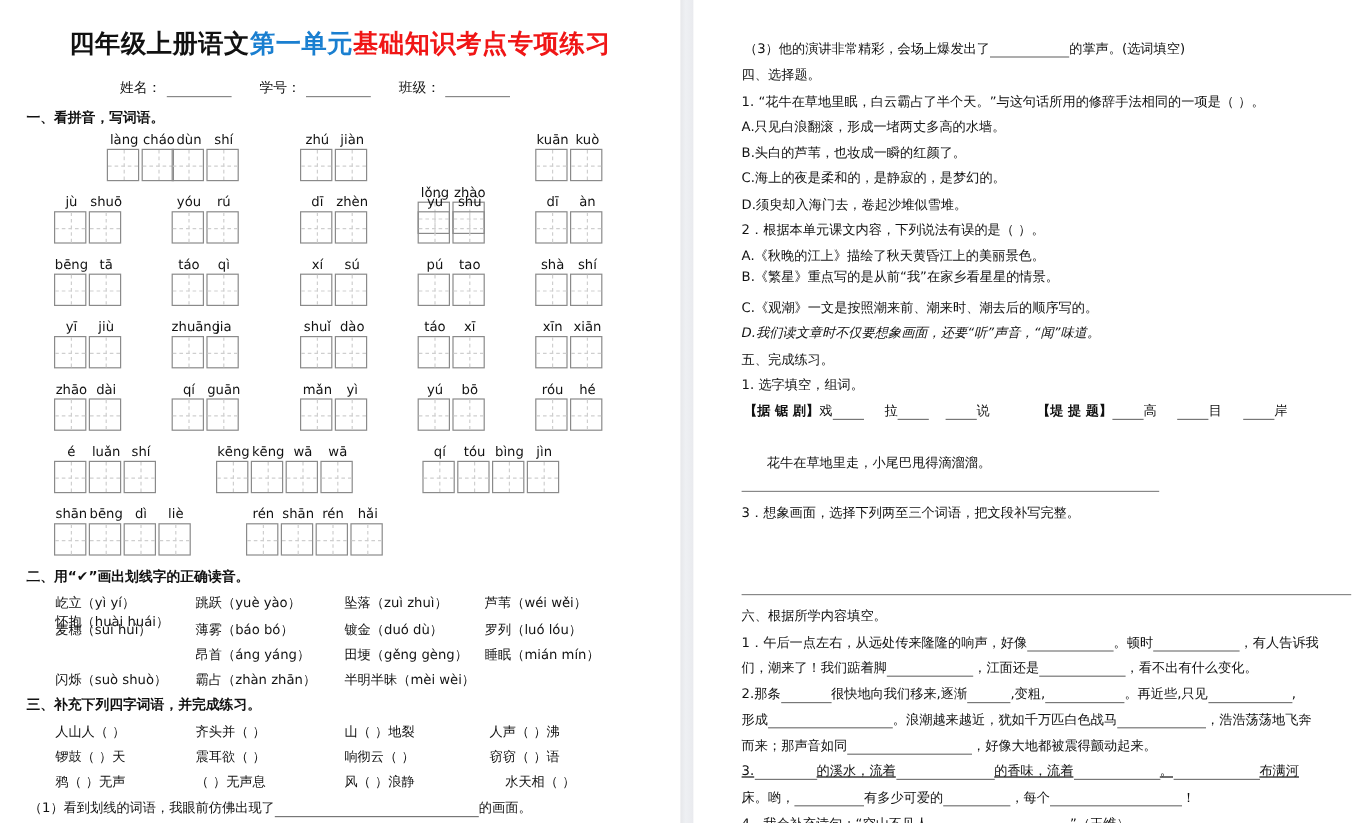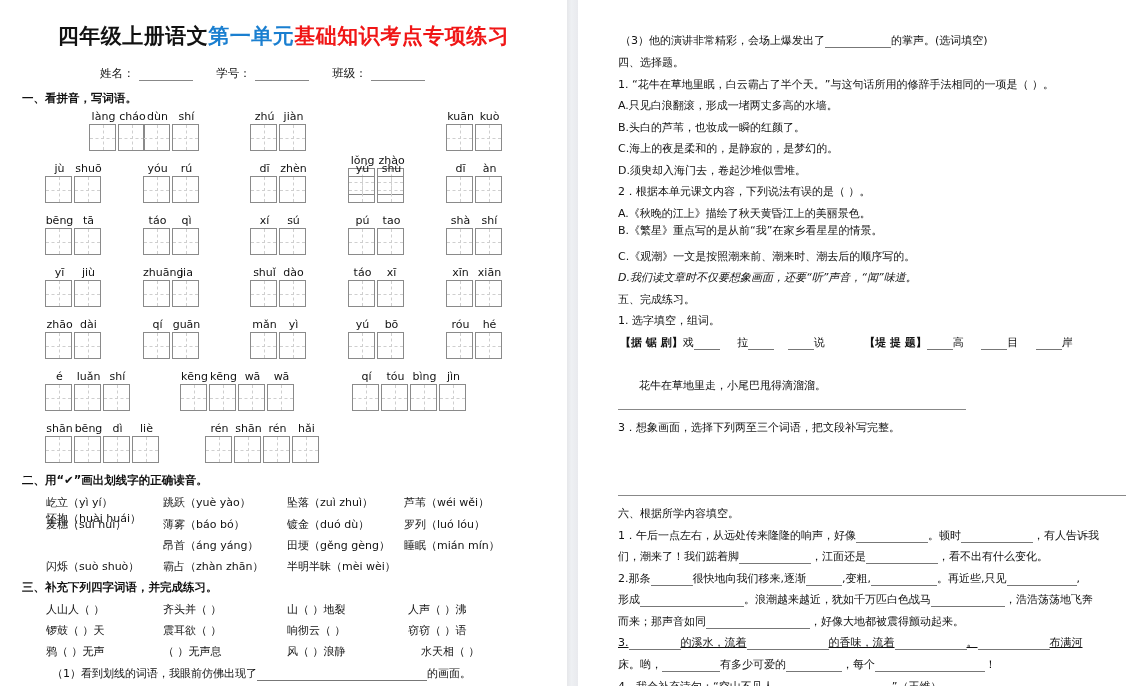--- a/index.html
+++ b/index.html
@@ -394,21 +394,21 @@
       <div class="abs row-text" style="top: 623px; left: 46px;">锣鼓（    ）天</div>
       <div class="abs row-text" style="top: 623px; left: 163px;">震耳欲（    ）</div>
       <div class="abs row-text" style="top: 623px; left: 287px;">响彻云（    ）</div>
       <div class="abs row-text" style="top: 623px; left: 408px;">窃窃（    ）语</div>
       <div class="abs row-text" style="top: 644px; left: 46px;">鸦（    ）无声</div>
       <div class="abs row-text" style="top: 644px; left: 163px;">（    ）无声息</div>
       <div class="abs row-text" style="top: 644px; left: 287px;">风（    ）浪静</div>
       <div class="abs row-text" style="top: 644px; left: 408px; margin-left: 13px;">水天相（    ）</div>
     </div>
 
-  <div class="abs row-text" style="left:24px;top:666px;margin-left:28px;">
+  <div class="abs row-text" style="left:24px;top:666px;">
     <span>（1）看到划线的词语，我眼前仿佛出现了</span><span class="blank" style="width:170px;"></span><span>的画面。</span>
   </div>
 </div>
 
 <div class="gap"></div>
 
 <div class="page" id="page2">
   <div class="abs p2" style="left:42px;top:33px;">
     <span>（3）他的演讲非常精彩，会场上爆发出了</span><span class="blank" style="width:66px;"></span><span>的掌声。(选词填空)</span>
   </div>

